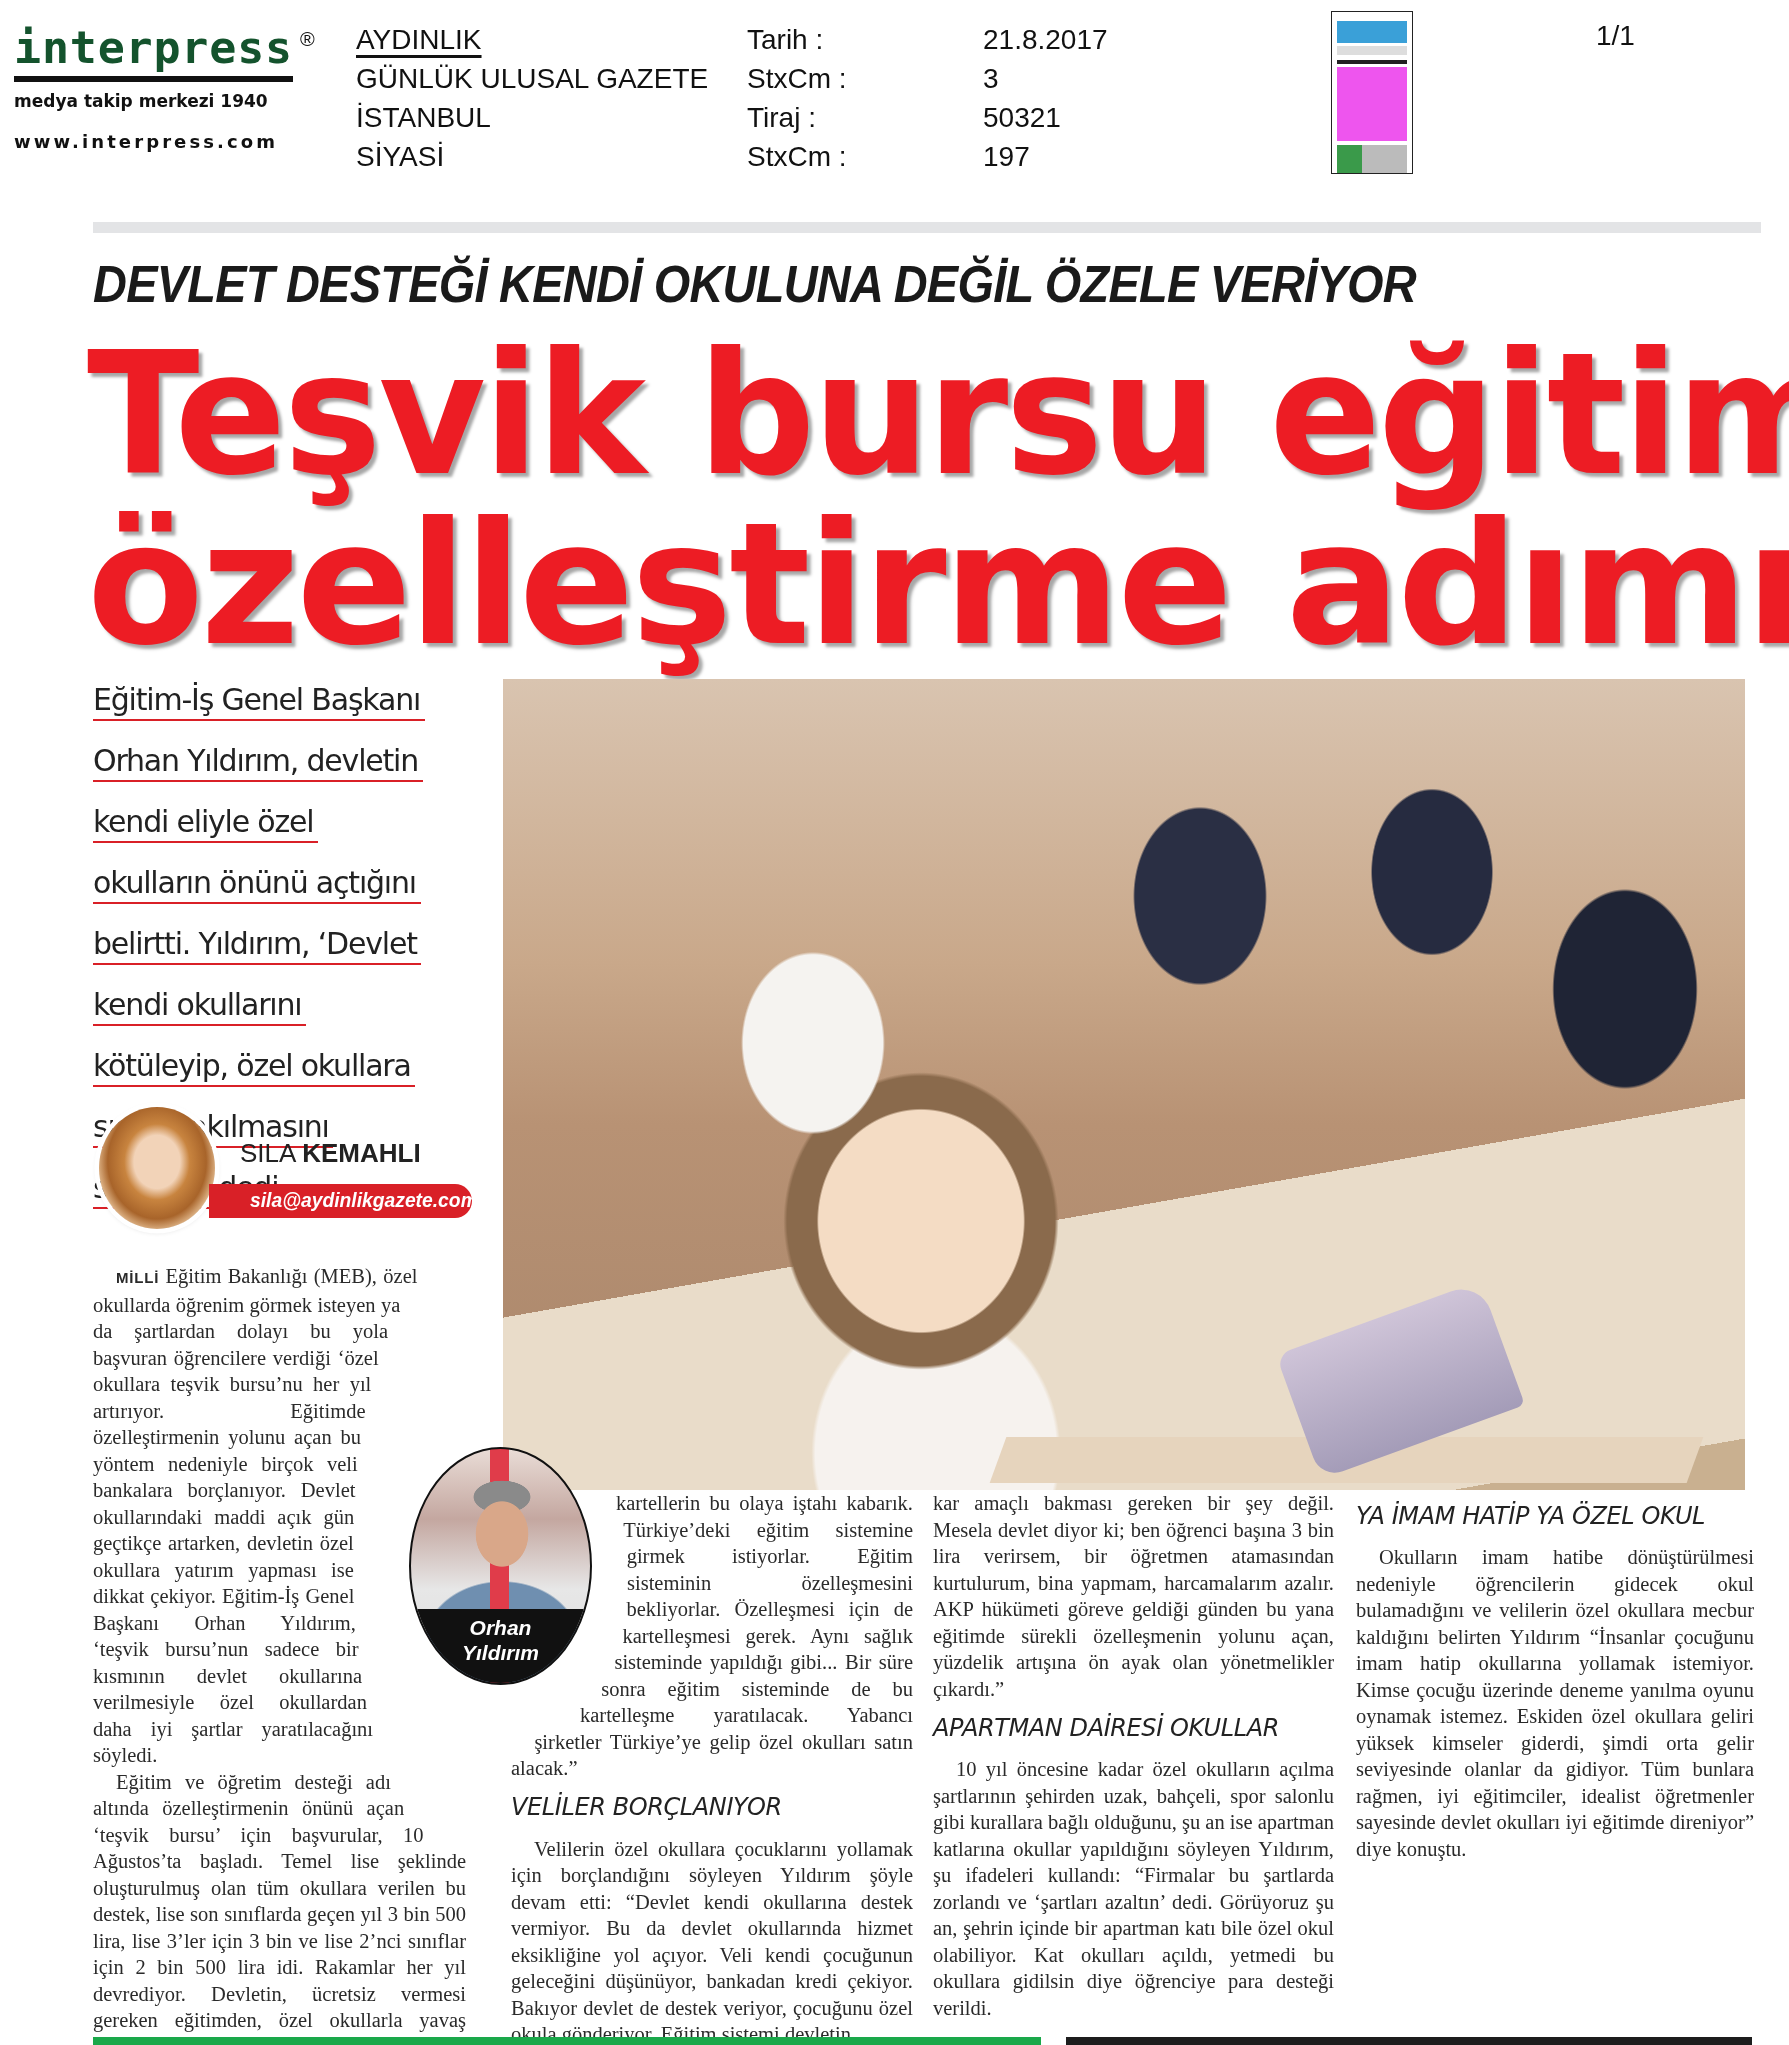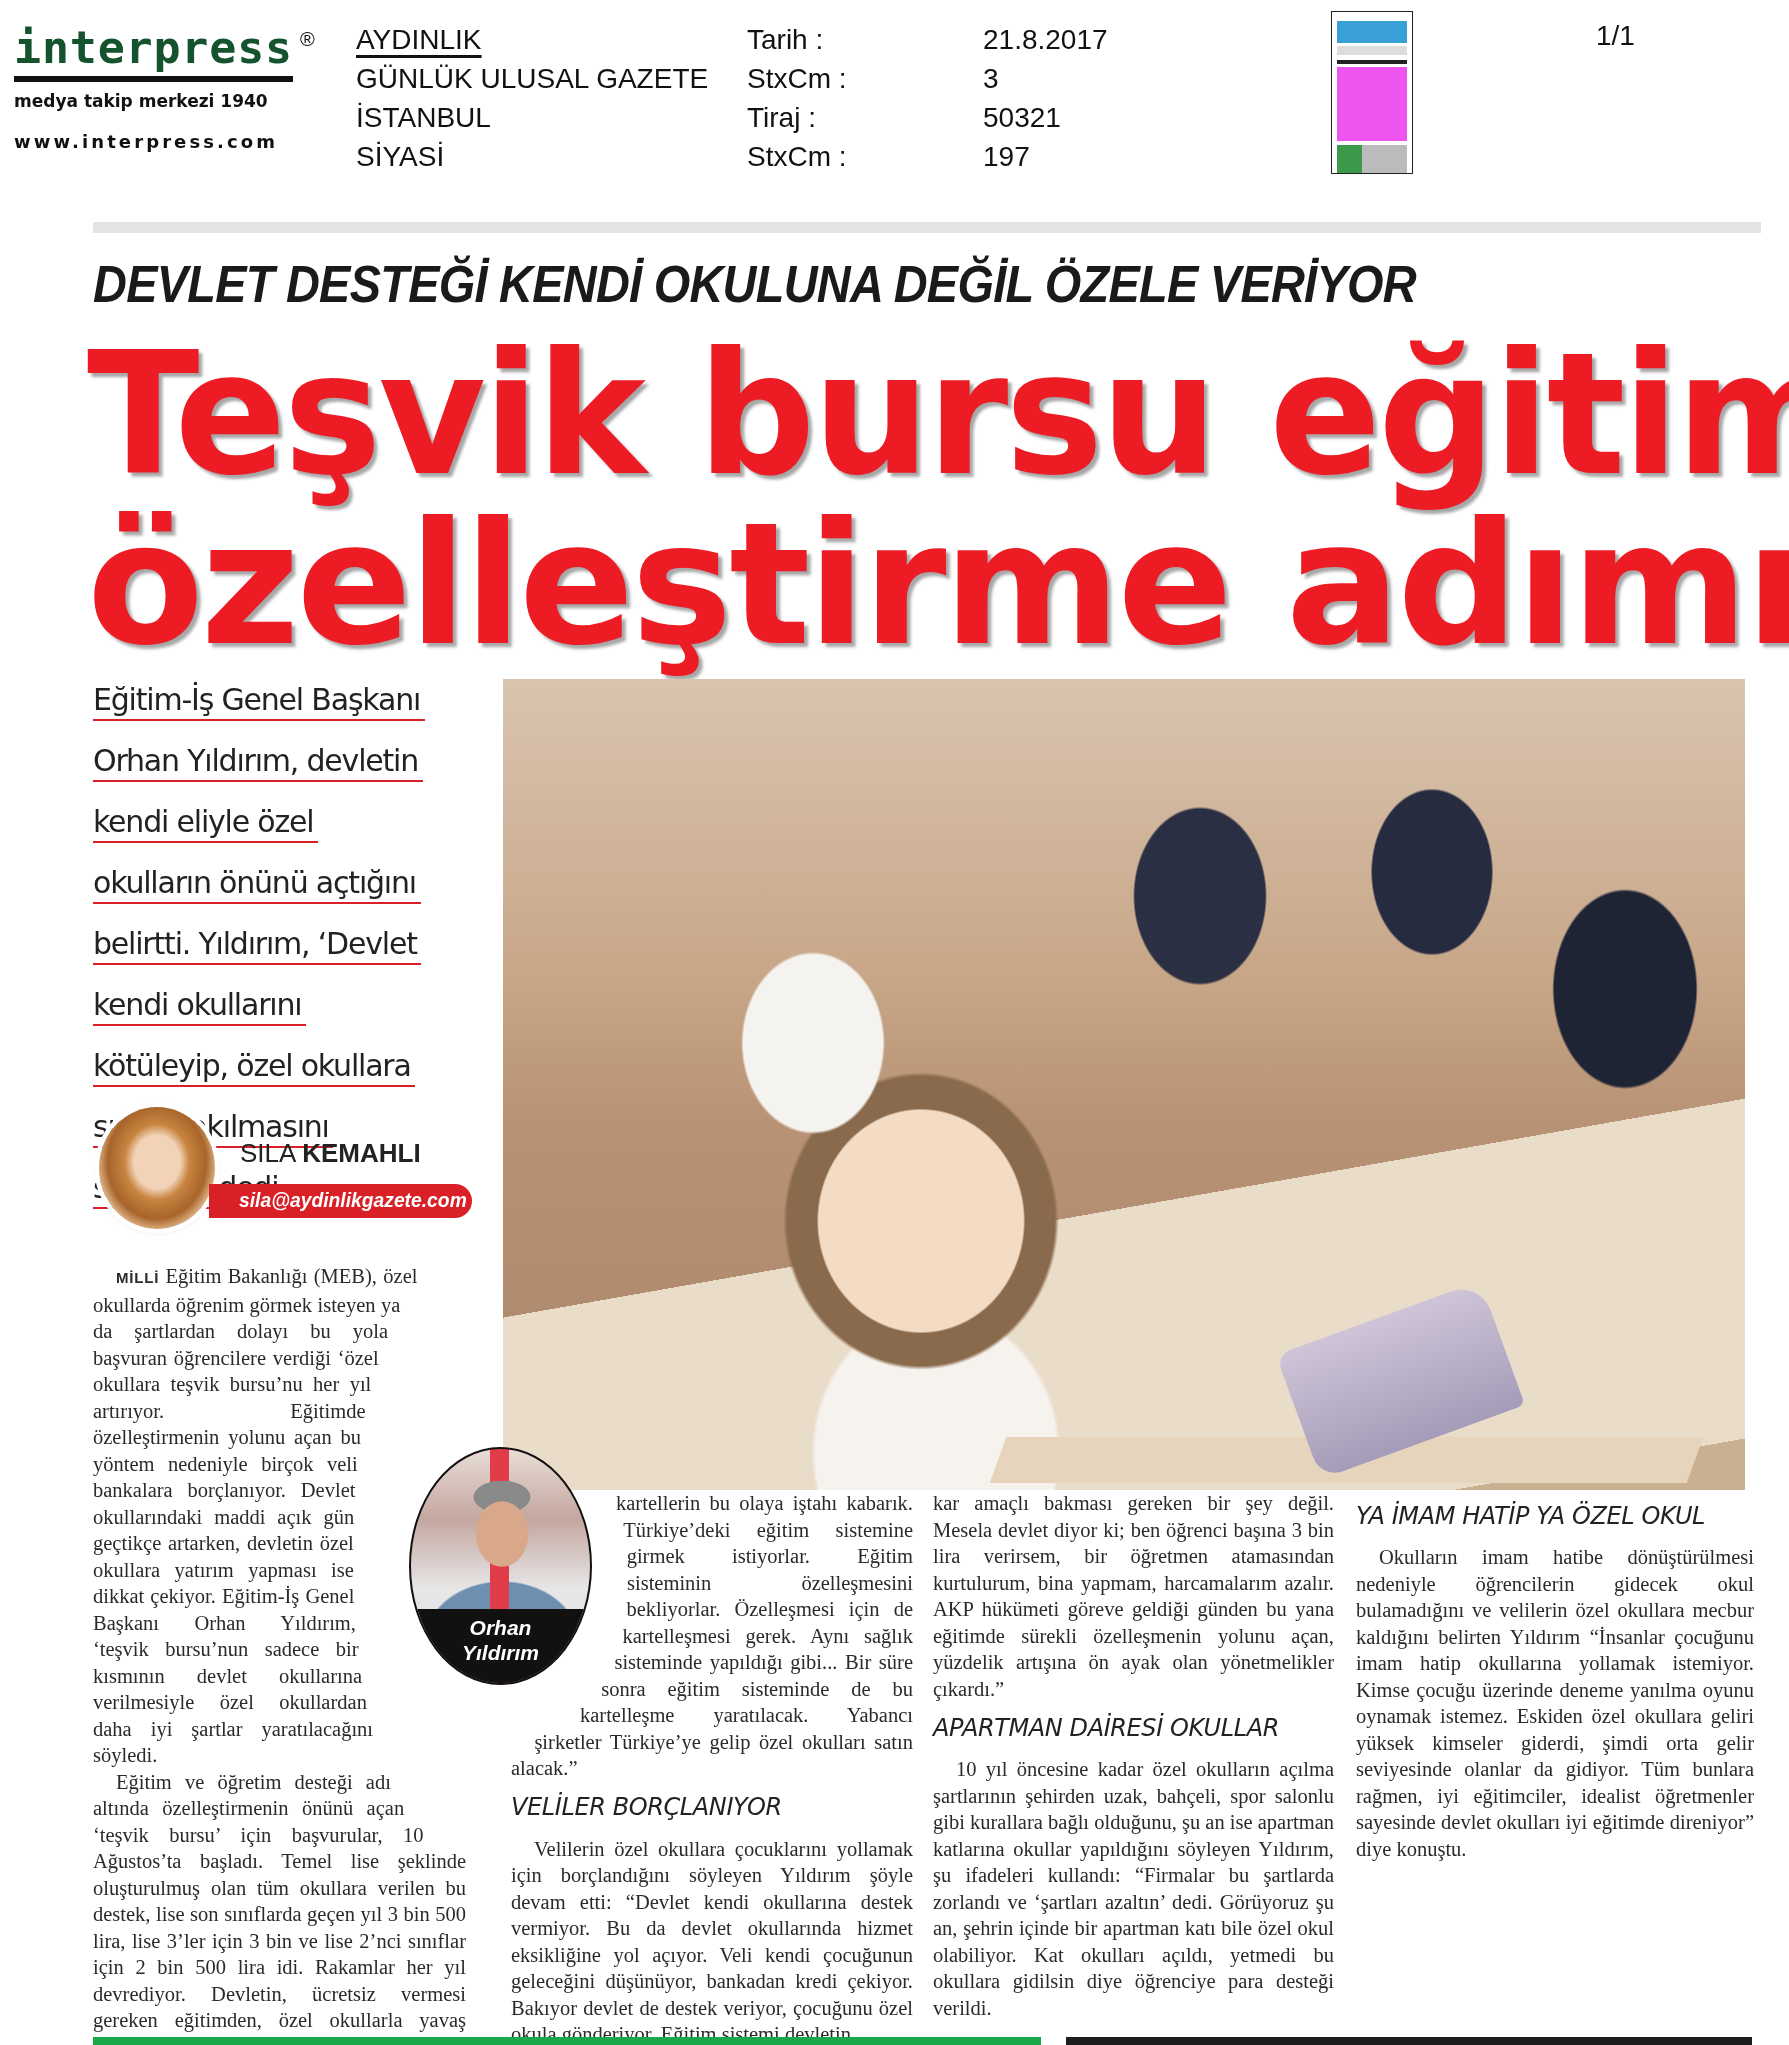--- a/index.html
+++ b/index.html
@@ -36,21 +36,21 @@
   .hl2 { top:495px; font-size:170px; line-height:178px; transform:scaleX(1.0); }
 
   
   .lead { left:93px; top:680px; width:387px; font-family:"DejaVu Sans", sans-serif; font-size:30px; color:#222; }
   .lead-line { display:inline-block; line-height:39px; border-bottom:2.3px solid #d92027; margin-bottom:20px; padding-right:4.6px; white-space:nowrap; letter-spacing:-1.2px; }
 
   .byline { left:93px; top:1107px; width:379px; height:124px; }
   .author-photo { position:absolute; left:6.2px; top:0; width:116px; height:122px; border-radius:50%; background:radial-gradient(ellipse at 50% 45%, #f2d3b8 0 28%, #c8843f 40%, #a8642a 60%, #e9c49a 75%, #fff 78%); box-shadow:0 0 0 4.6px #fff, 0 1.5px 6.2px rgba(0,0,0,0.3); }
   .author-name { position:absolute; left:147px; top:31px; font-family:"Liberation Sans", sans-serif; font-size:26px; color:#222; }
   .author-name b { font-weight:bold; }
-  .author-email { position:absolute; left:116px; top:77px; width:263px; height:34px; background:#d92027; border-radius:0 17px 17px 0; color:#fff; font-family:"Liberation Sans", sans-serif; font-style:italic; font-weight:bold; font-size:19.3px; line-height:34px; padding-left:30px; box-sizing:border-box; }
+  .author-email { position:absolute; left:116px; top:77px; width:263px; height:34px; background:#d92027; border-radius:0 17px 17px 0; color:#fff; font-family:"Liberation Sans", sans-serif; font-style:italic; font-weight:bold; font-size:19.3px; line-height:34px; padding-left:41px; box-sizing:border-box; }
 
   
   .photo { left:503px; top:679px; width:1242px; height:811px; overflow:hidden;
     background:
       radial-gradient(ellipse 116px 147px at 310px 364px, #f5f3f0 0 60%, transparent 62%),
       radial-gradient(ellipse 186px 201px at 418px 542px, #f4dcc4 0 55%, #8a6a4c 56% 72%, transparent 74%),
       radial-gradient(ellipse 201px 232px at 433px 774px, #f6f2ee 0 60%, transparent 62%),
       radial-gradient(ellipse 93px 124px at 697px 217px, #2a2f44 0 70%, transparent 72%),
       radial-gradient(ellipse 85px 116px at 929px 193px, #262b40 0 70%, transparent 72%),
       radial-gradient(ellipse 101px 139px at 1122px 310px, #1f2435 0 70%, transparent 72%),

